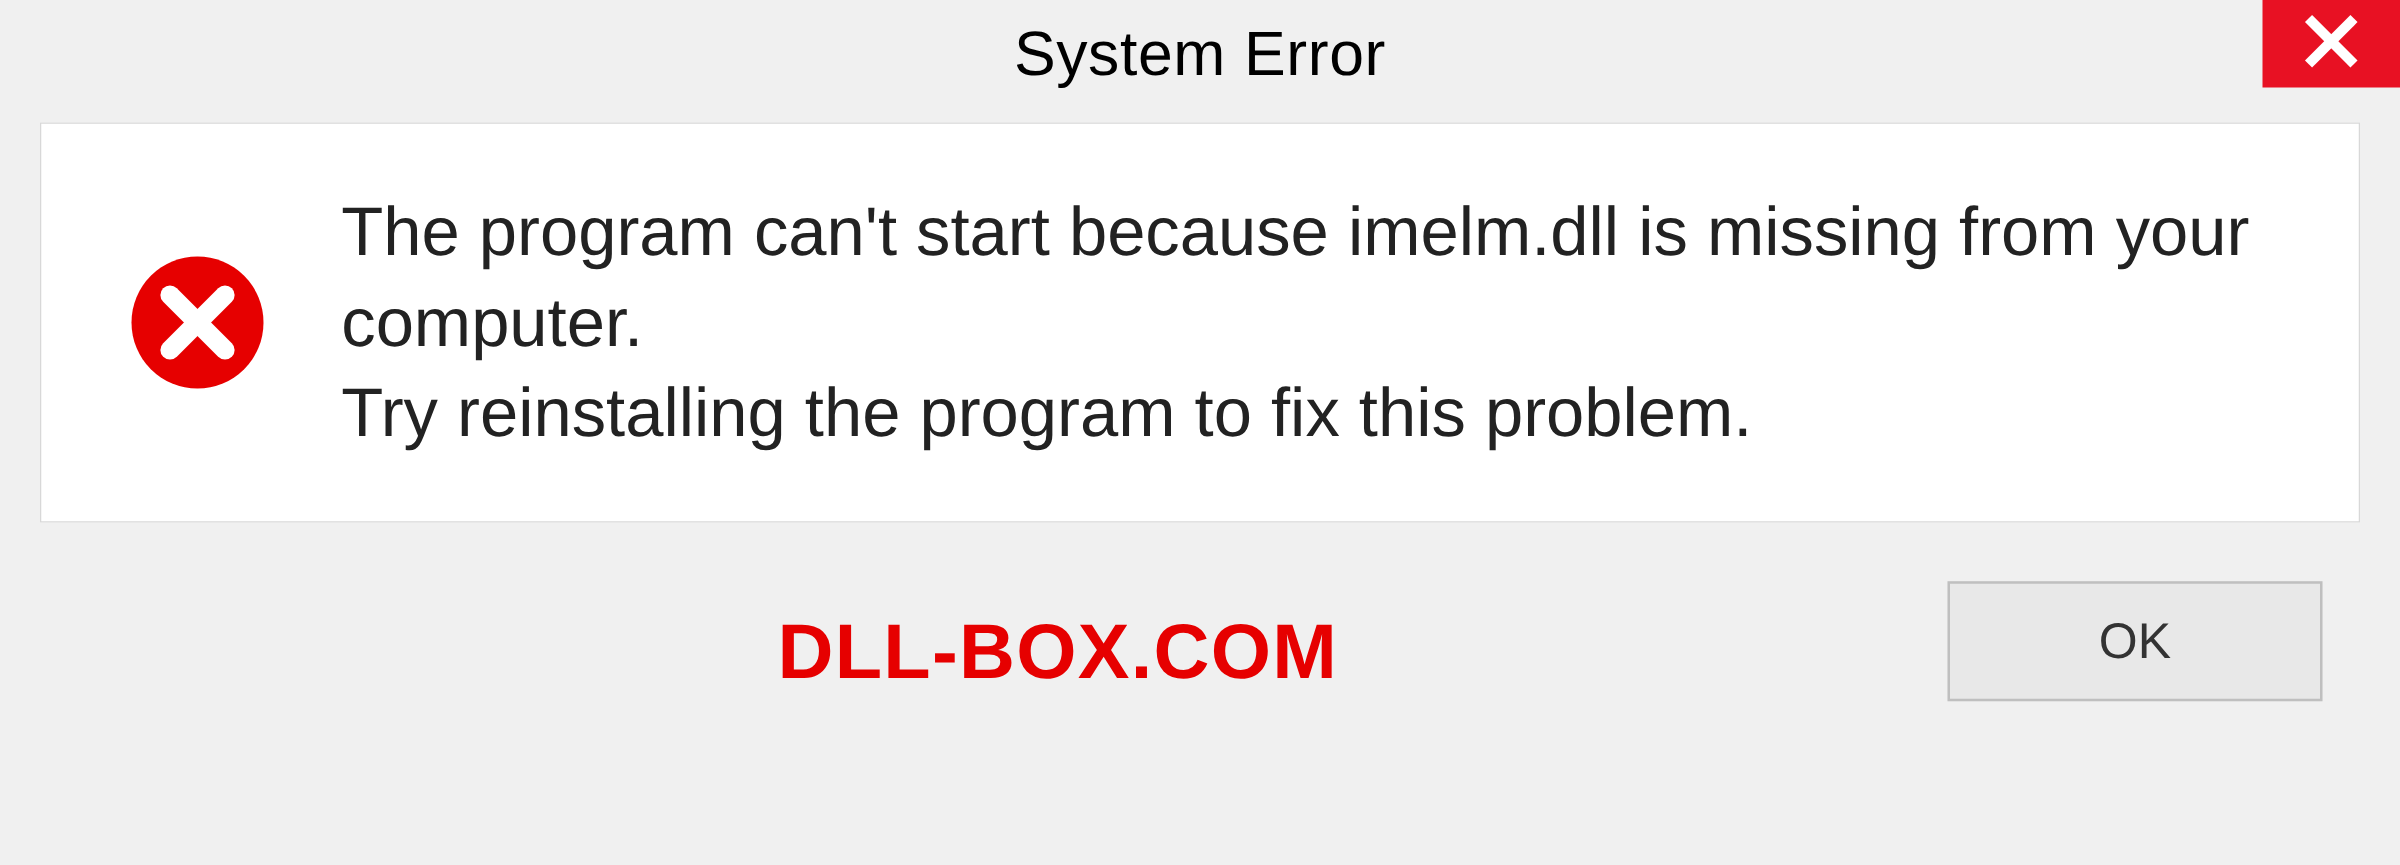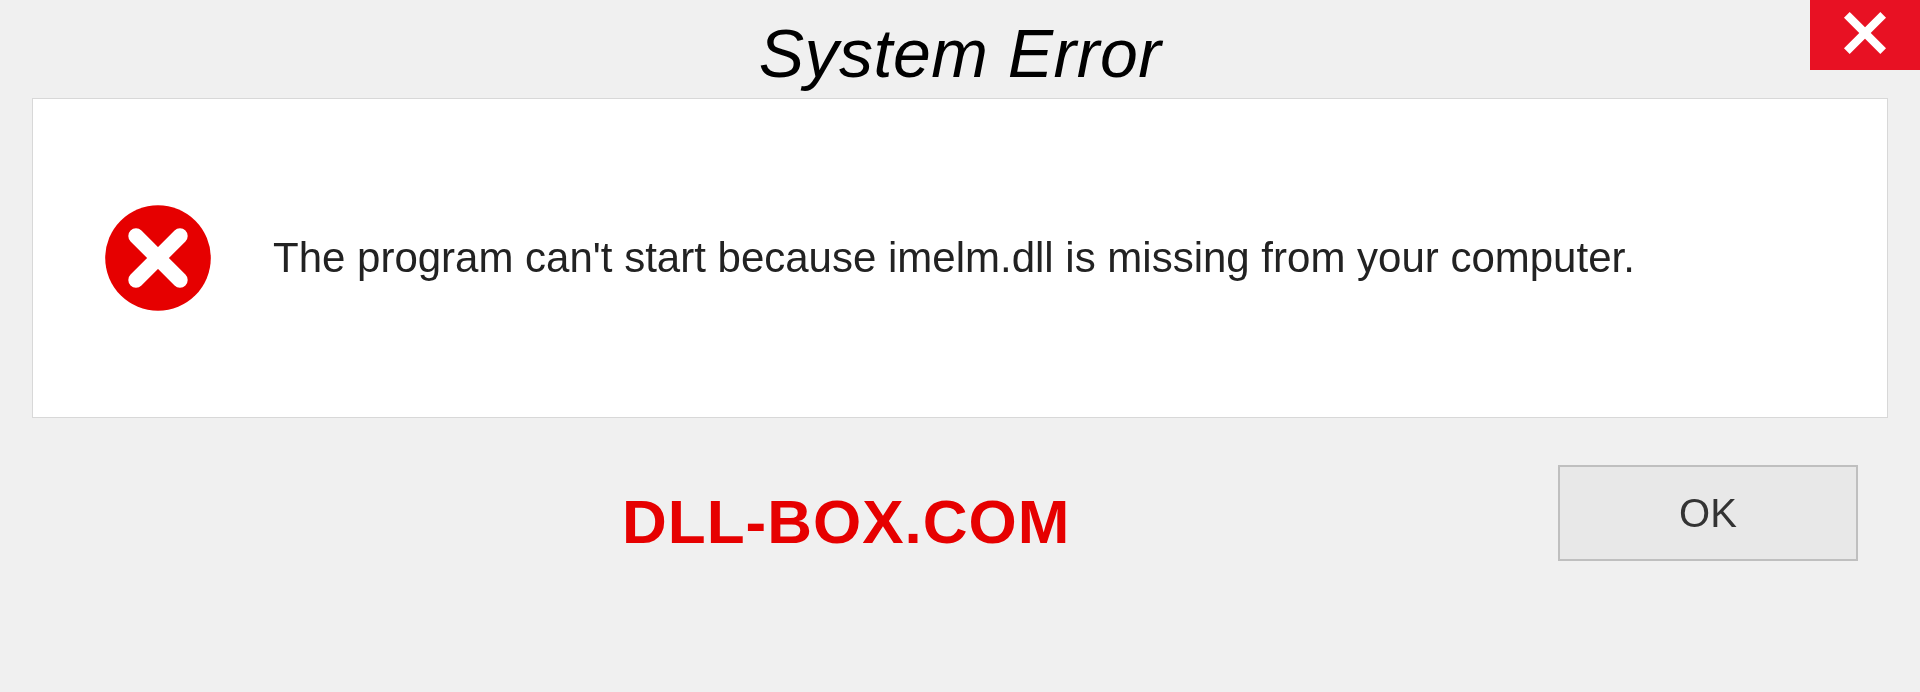--- a/index.html
+++ b/index.html
@@ -19,25 +19,24 @@
     .titlebar {
       width: 100%;
       height: 98px;
       display: flex;
       align-items: flex-start;
       justify-content: center;
       position: relative;
     }
     .title {
       color: #000;
-      font-size: 68px;
+      font-size: 50px;
       font-weight: 400;
       padding-top: 14px;
       letter-spacing: 0.5px;
-      font-style: italic;
     }
 
     .close-btn {
       position: absolute;
       top: 0;
       right: 0;
       width: 110px;
       height: 70px;
       background: #e81123;
       display: flex;
@@ -65,21 +64,21 @@
       width: 110px;
       height: 110px;
       flex-shrink: 0;
       display: flex;
       align-items: center;
       justify-content: center;
     }
 
     .msg {
       color: #222;
-      font-size: 42px;
+      font-size: 55px;
       line-height: 1.32;
       font-weight: 400;
     }
 
     .footer {
       margin: 0 32px;
       height: 160px;
       display: flex;
       align-items: center;
       justify-content: space-between;
@@ -128,19 +127,20 @@
 <div class="content-panel">
   <div class="error-circle">
     <svg viewBox="0 0 100 100" width="110" height="110">
       <circle cx="50" cy="50" r="48" fill="#e60000"></circle>
       <line x1="30" y1="30" x2="70" y2="70" stroke="#ffffff" stroke-width="14" stroke-linecap="round"></line>
       <line x1="70" y1="30" x2="30" y2="70" stroke="#ffffff" stroke-width="14" stroke-linecap="round"></line>
     </svg>
   </div>
   <div class="msg">
     <div>The program can't start because imelm.dll is missing from your computer.</div>
+    <div>Try reinstalling the program to fix this problem.</div>
   </div>
 </div>
 
 <div class="footer">
   <div class="watermark">DLL-BOX.COM</div>
   <button class="ok-btn">OK</button>
 </div>
 
 </body></html>

